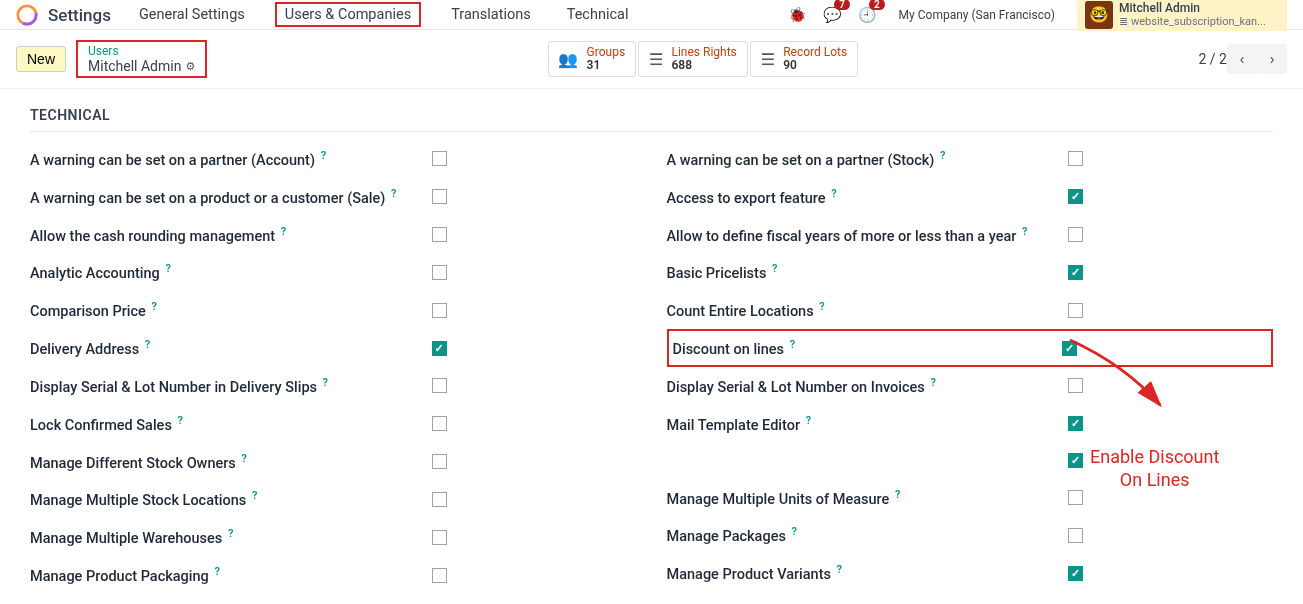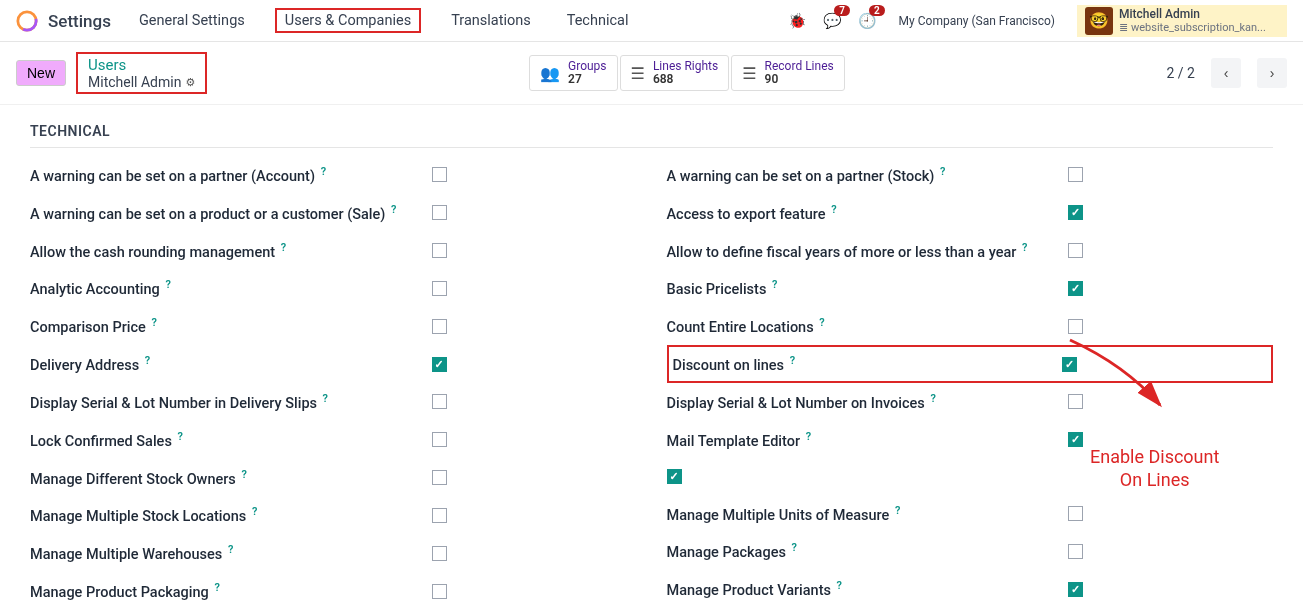--- a/index.html
+++ b/index.html
@@ -1,48 +1,48 @@
 <!DOCTYPE html>
 <html><head>
 <meta charset="utf-8">
 <style>
 * { margin: 0; padding: 0; box-sizing: border-box; }
 body { font-family: -apple-system, BlinkMacSystemFont, "Segoe UI", Roboto, sans-serif; font-size: 14px; color: #374151; background: #fff; width: 1303px; }
-.topbar { display: flex; align-items: center; padding: 4px 16px; height: 42px; border-bottom: 1px solid #e5e5e5; }
+.topbar { display: flex; align-items: center; padding: 4px 16px; height: 30px; border-bottom: 1px solid #e5e5e5; }
 .logo { width: 22px; height: 22px; margin-right: 10px; }
 .app-title { font-size: 17px; font-weight: 500; margin-right: 22px; color: #374151; }
 .menu-item { font-size: 14.5px; margin-right: 24px; cursor: pointer; padding: 4px 6px; }
 .menu-item.highlighted { border: 2px solid #dc2626; padding: 2px 8px; }
 .spacer { flex: 1; }
 .tb-icon { margin: 0 8px; cursor: pointer; font-size: 15px; position: relative; display: inline-flex; align-items: center; }
 .badge { position: absolute; top: -7px; right: -8px; background: #b91c1c; color: #fff; border-radius: 9px; font-size: 10px; padding: 0 5px; font-weight: 600; }
 .company { margin: 0 14px; font-size: 12px; }
 .userbox { display: flex; align-items: center; background: #fef3c7; padding: 2px 8px; margin-left: 8px; min-width: 210px; }
 .avatar { width: 28px; height: 28px; background: #78350f; border-radius: 3px; margin-right: 6px; display: flex; align-items: center; justify-content: center; font-size: 16px; }
 .user-text { display: flex; flex-direction: column; font-size: 12px; line-height: 1.2; overflow: hidden; }
 .user-name { font-weight: 500; }
 .user-sub { color: #6b7280; font-size: 11px; white-space: nowrap; overflow: hidden; text-overflow: ellipsis; }
 .subbar { display: flex; align-items: center; padding: 10px 16px; border-bottom: 1px solid #f0f0f0; }
-.new-btn { border: 1px solid #ccc; background: #f0abfc; padding: 4px 10px; cursor: pointer; font-size: 14px; border-radius: 3px; margin-right: 10px; }
+.new-btn { border: 1px solid #ccc; background: #fef9c3; padding: 4px 10px; cursor: pointer; font-size: 14px; border-radius: 3px; margin-right: 10px; }
 .breadcrumb-box { border: 2px solid #dc2626; padding: 2px 10px; }
-.bc-link { color: #0d9488; font-size: 15px; cursor: pointer; }
+.bc-link { color: #0d9488; font-size: 12px; cursor: pointer; }
 .bc-current { font-size: 14px; color: #374151; display: flex; align-items: center; gap: 4px; }
 .gear { font-size: 11px; color: #555; }
 .stat-group { display: flex; gap: 2px; margin-left: auto; margin-right: auto; }
 .stat-box { border: 1px solid #ddd; padding: 4px 10px; display: flex; align-items: center; gap: 8px; cursor: pointer; border-radius: 3px; }
 .stat-icon { font-size: 16px; color: #555; }
 .stat-text { display: flex; flex-direction: column; line-height: 1.1; font-size: 12px; }
-.stat-label { color: #4c1d95; }
+.stat-label { color: #c2410c; }
 .stat-val { font-weight: 600; color: #333; }
-.pager { display: flex; align-items: center; gap: 16px; }
+.pager { display: flex; align-items: center; gap: 0; }
 .pager-btn { width: 30px; height: 30px; background: #f3f4f6; border: none; cursor: pointer; font-size: 14px; display: flex; align-items: center; justify-content: center; color: #444; border-radius: 3px; }
 .content { padding: 10px 30px; height: 510px; overflow-y: auto; }
 .section-title { font-weight: 600; color: #374151; letter-spacing: 0.5px; padding: 8px 0; border-bottom: 1px solid #e5e5e5; margin-bottom: 8px; font-size: 14px; }
 .grid { display: grid; grid-template-columns: 1fr 1fr; column-gap: 30px; }
-.row { display: flex; align-items: center; padding: 9px 0; min-height: 36px; }
+.row { display: flex; align-items: center; padding: 9px 0; min-height: 36px; justify-content: flex-end; }
 .row.highlighted { border: 2px solid #dc2626; padding: 7px 4px; }
 .row-label { flex: 1; font-weight: 500; color: #1f2937; font-size: 14.5px; }
 .help { color: #0d9488; font-size: 11px; vertical-align: super; margin-left: 2px; font-weight: 600; cursor: pointer; }
 .cb { width: 15px; height: 15px; border: 1px solid #9ca3af; cursor: pointer; display: inline-flex; align-items: center; justify-content: center; margin-right: 190px; flex-shrink: 0; }
 .cb.checked { background: #0d9488; border-color: #0d9488; }
 .cb.checked::after { content: "✓"; color: #fff; font-size: 11px; font-weight: bold; }
 .col { display: flex; flex-direction: column; }
 .annotation { position: absolute; color: #dc2626; font-size: 18px; text-align: center; line-height: 1.3; pointer-events: none; }
 .arrow-svg { position: absolute; pointer-events: none; }
 </style>
@@ -82,34 +82,34 @@
     <div class="bc-current">
       <span>Mitchell Admin</span>
       <span class="gear">⚙</span>
     </div>
   </div>
   <div class="stat-group" id="stats">
       <div class="stat-box">
         <span class="stat-icon">👥</span>
         <span class="stat-text">
           <span class="stat-label">Groups</span>
-          <span class="stat-val">27</span>
+          <span class="stat-val">31</span>
         </span>
       </div>
       <div class="stat-box">
         <span class="stat-icon">☰</span>
         <span class="stat-text">
           <span class="stat-label">Lines Rights</span>
           <span class="stat-val">688</span>
         </span>
       </div>
       <div class="stat-box">
         <span class="stat-icon">☰</span>
         <span class="stat-text">
-          <span class="stat-label">Record Lines</span>
+          <span class="stat-label">Record Lots</span>
           <span class="stat-val">90</span>
         </span>
       </div>
     </div>
   <div class="pager">
     <span>2 / 2</span>
     <button class="pager-btn">‹</button>
     <button class="pager-btn">›</button>
   </div>
 </div>

